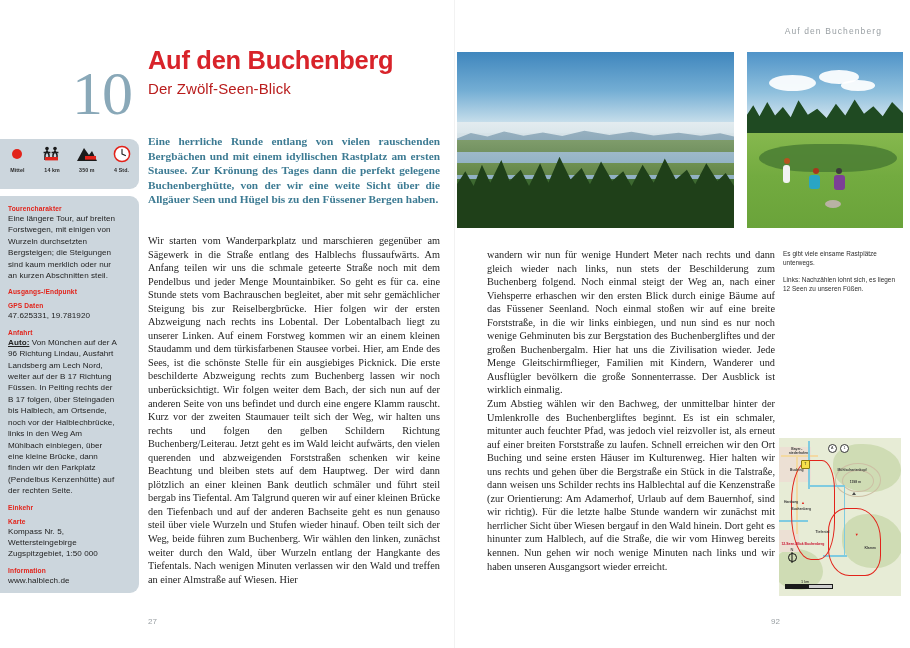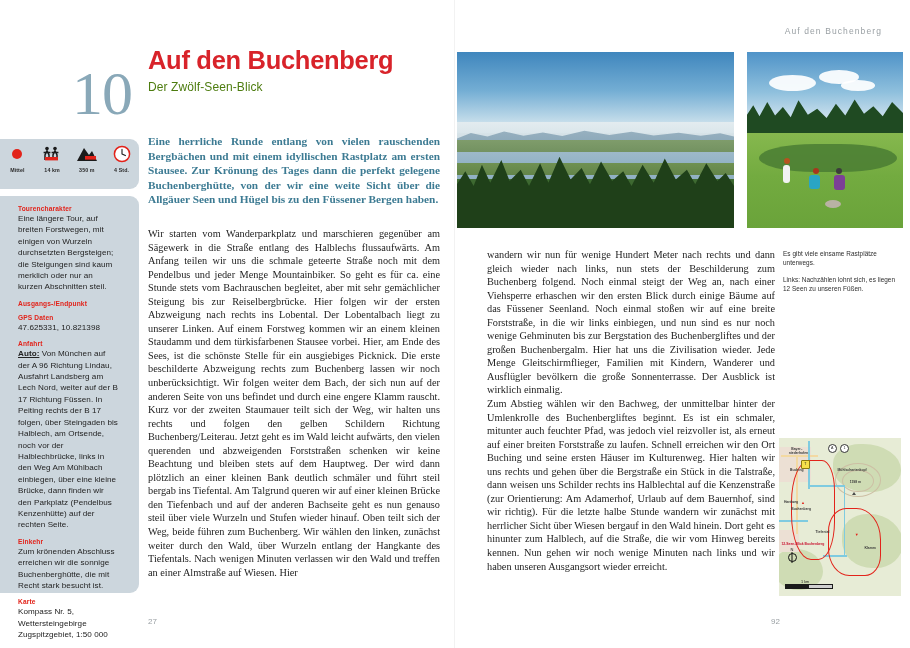--- a/index.html
+++ b/index.html
@@ -34,21 +34,21 @@
     letter-spacing:-1px;
     margin-top:20px;
   }
   .title{
     position:absolute;left:148px;top:46px;
     font-size:25.5px;font-weight:bold;color:#d8232a;letter-spacing:-0.3px;
     white-space:nowrap;
   }
   .subtitle{
     position:absolute;left:148px;top:80px;
-    font-size:12px;color:#4d7c0f;letter-spacing:0.1px;
+    font-size:15px;color:#b91c1c;letter-spacing:0.1px;
     white-space:nowrap;
   }
 
   
   .panel{
     position:absolute;left:-14px;
     background:#ccd6dd;
     border-top-right-radius:9px;border-bottom-right-radius:9px;
   }
   #icon-panel{top:139px;width:153px;height:50px;}
@@ -62,21 +62,21 @@
   .icon-cell{width:32px;text-align:center;}
   .icon-glyph{height:20px;display:flex;align-items:center;justify-content:center;}
   .icon-cap{
     font-size:5.3px;color:#2b2b2b;font-weight:bold;margin-top:3px;
     letter-spacing:0.1px;
   }
   .dot{width:10px;height:10px;border-radius:50%;background:#e2231a;}
 
   .info-inner{
     position:absolute;left:14px;top:0;width:131px;height:397px;
-    padding:9px 12px 0 18px;box-sizing:border-box;
+    padding:9px 12px 0 8px;box-sizing:border-box;
   }
   .sec-h{
     color:#e2231a;font-size:6.6px;font-weight:bold;
     margin:0 0 1px 0;letter-spacing:0.15px;
   }
   .sec-h.sp{margin-top:7px;}
   .sec-b{
     color:#232323;font-size:8.1px;line-height:11.4px;margin:0;
     letter-spacing:0.05px;
   }
@@ -91,21 +91,21 @@
     text-align:justify;
   }
 
   
   .bodycol{
     position:absolute;
     font-family:"Liberation Serif", serif;
     font-size:10.3px;line-height:13.55px;color:#1d1d1d;
     text-align:justify;
   }
-  #col-left{left:148px;top:227px;width:292px;}
+  #col-left{left:148px;top:234px;width:292px;}
   #col-right{left:487px;top:248px;width:288px;}
   .bodycol p{margin:0;}
 
   
   .photo{position:absolute;overflow:hidden;background:#cfd8dc;}
   #photo-pano{left:457px;top:52px;width:277px;height:176px;}
   #photo-hikers{left:747px;top:52px;width:156px;height:176px;}
 
   .sky{position:absolute;left:0;top:0;width:100%;}
   .band{position:absolute;left:0;width:100%;}
@@ -247,25 +247,24 @@
         </div>
       </div>
   </div>
 
   <div class="panel" id="info-panel">
     <div class="info-inner" id="info-sections">
         <div class="sec-h">Tourencharakter</div>
         <p class="sec-b">Eine längere Tour, auf breiten Forstwegen, mit einigen von Wurzeln durchsetzten Bergsteigen; die Steigungen sind kaum merklich oder nur an kurzen Abschnitten steil.</p>
         <div class="sec-h sp">Ausgangs-/Endpunkt</div>
         <div class="sec-h sp">GPS Daten</div>
-        <p class="sec-b">47.625331, 10.821398</p>
+        <p class="sec-b">47.625331, 19.781920</p>
         <div class="sec-h sp">Anfahrt</div>
         <p class="sec-b"><b>Auto:</b> Von München auf der A 96 Richtung Lindau, Ausfahrt Landsberg am Lech Nord, weiter auf der B 17 Richtung Füssen. In Peiting rechts der B 17 folgen, über Steingaden bis Halblech, am Ortsende, noch vor der Halblechbrücke, links in den Weg Am Mühlbach einbiegen, über eine kleine Brücke, dann finden wir den Parkplatz (Pendelbus Kenzenhütte) auf der rechten Seite.</p>
         <div class="sec-h sp">Einkehr</div>
-        <p class="sec-b">Zum krönenden Abschluss erreichen wir die sonnige Buchenberghütte, die mit Recht stark besucht ist.</p>
         <div class="sec-h sp">Karte</div>
         <p class="sec-b">Kompass Nr. 5, Wettersteingebirge Zugspitzgebiet, 1:50 000</p>
         <div class="sec-h sp">Information</div>
         <p class="sec-b">www.halblech.de</p>
       </div>
   </div>
 
   <div class="intro">Eine herrliche Runde entlang von vielen rauschenden Bergbächen und mit einem idyllischen Rastplatz am ersten Stausee. Zur Krönung des Tages dann die perfekt gelegene Buchenberghütte, von der wir eine weite Sicht über die Allgäuer Seen und Hügel bis zu den Füssener Bergen haben.</div>
 
   <div class="bodycol" id="col-left">

